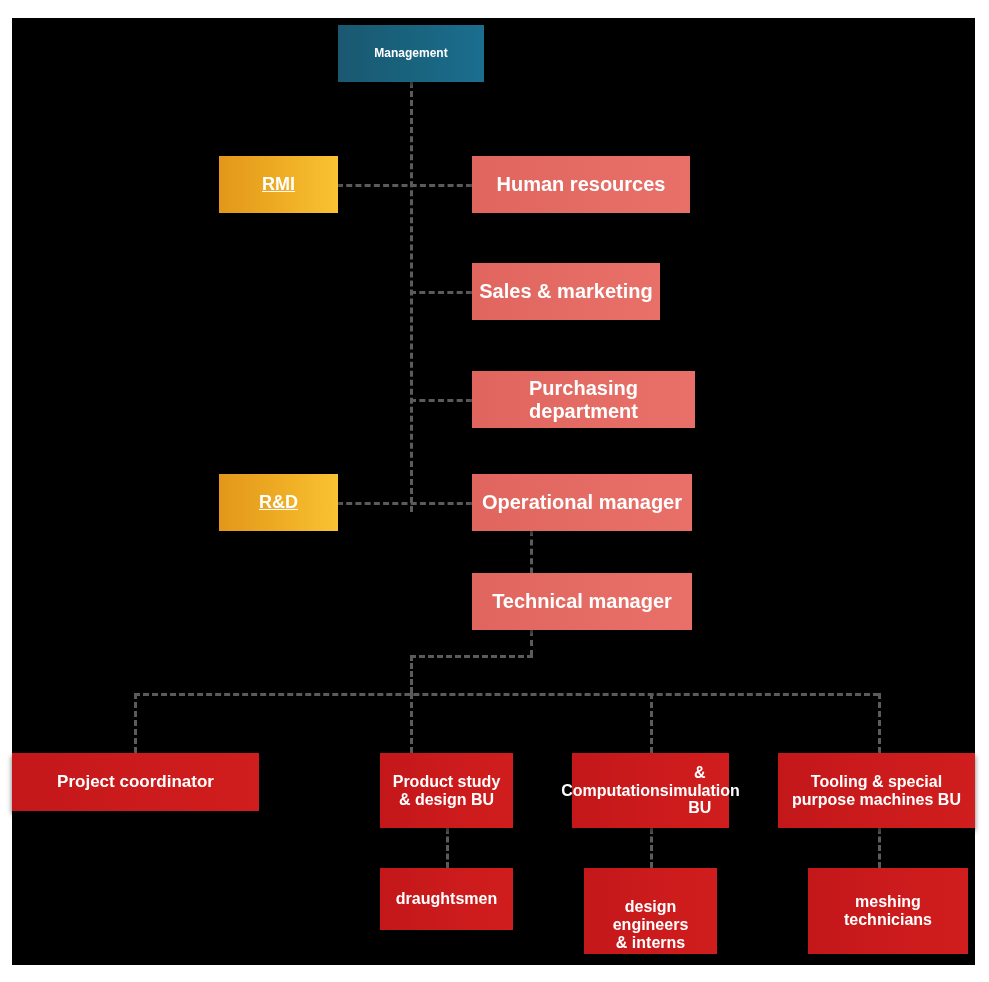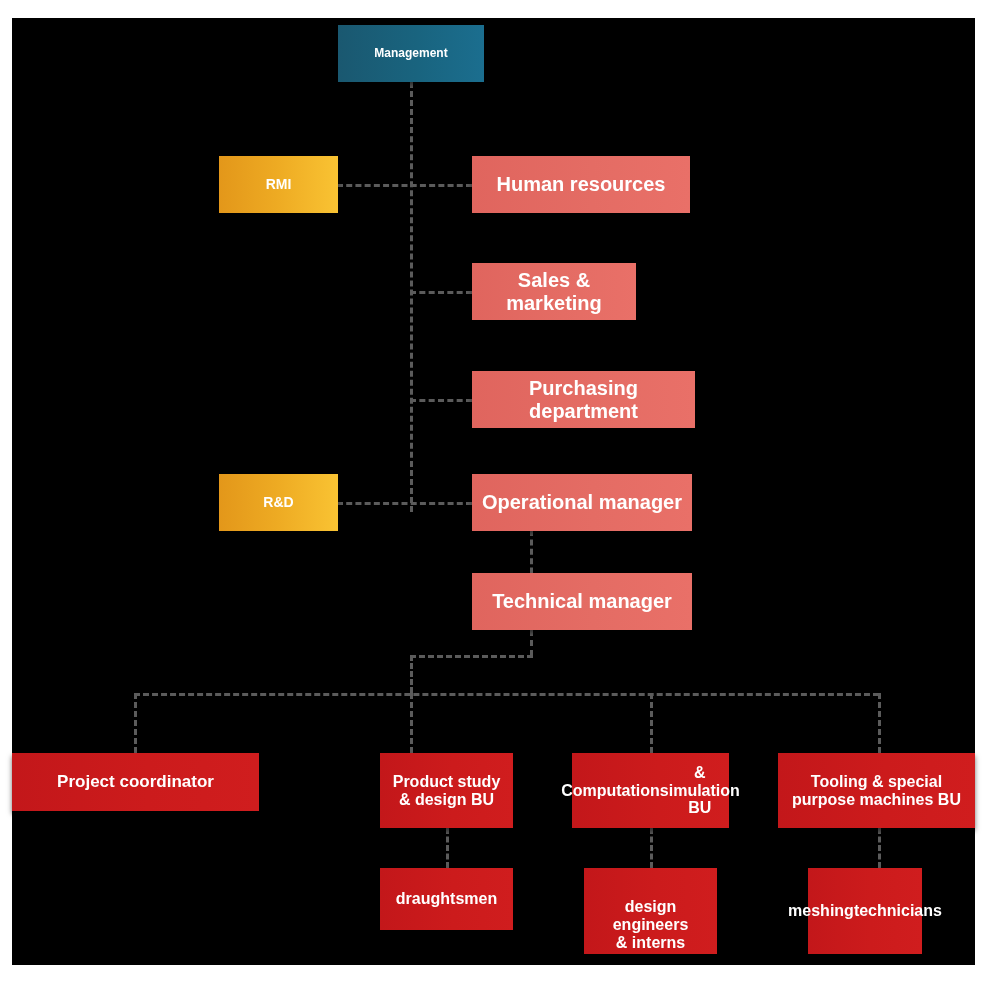--- a/index.html
+++ b/index.html
@@ -33,21 +33,22 @@
     box-sizing: border-box;
     padding: 2px 6px;
     box-shadow: 0 3px 5px rgba(0,0,0,0.55);
   }
   .node-mgmt {
     background: linear-gradient(90deg, #1a5870 0%, #19647f 55%, #1b6e8f 100%);
     font-size: 12px;
   }
   .node-side {
     background: linear-gradient(90deg, #e3971a 0%, #eeab23 50%, #f9c333 100%);
-    font-size: 14px;
+    font-size: 18px;
+    text-decoration: underline;
   }
   .node-dept {
     background: linear-gradient(90deg, #e0655e 0%, #e46c64 55%, #e97068 100%);
     font-size: 20px;
   }
   .node-bu {
     background: linear-gradient(90deg, #c3171a 0%, #cc1b1c 55%, #d01d1e 100%);
     font-size: 17px;
   }
   .node-bu.small {
@@ -102,21 +103,21 @@
   </div>
 
   <div class="node node-side" style="left:207px; top:138px; width:119px; height:57px;">
     <span>RMI</span>
   </div>
 
   <div class="node node-dept" style="left:460px; top:138px; width:218px; height:57px;">
     <span>Human resources</span>
   </div>
 
-  <div class="node node-dept" style="left:460px; top:245px; width:164px; height:57px;">
+  <div class="node node-dept" style="left:460px; top:245px; width:188px; height:57px;">
     <span>Sales &amp; marketing</span>
   </div>
 
   <div class="node node-dept" style="left:460px; top:353px; width:223px; height:57px;">
     <span>Purchasing department</span>
   </div>
 
   <div class="node node-side" style="left:207px; top:456px; width:119px; height:57px;">
     <span>R&amp;D</span>
   </div>
@@ -151,18 +152,18 @@
   <div class="node node-bu small" style="left:368px; top:850px; width:133px; height:62px;">
     <span>draughtsmen</span>
   </div>
 
   <div class="node node-bu small" style="left:572px; top:850px; width:133px; height:86px; flex-direction:column;justify-content:flex-end;">
     <span>design</span>
     <span>engineers</span>
     <span>&amp; interns</span>
   </div>
 
-  <div class="node node-bu small" style="left:796px; top:850px; width:114px; height:86px; flex-direction:row;">
+  <div class="node node-bu small" style="left:796px; top:850px; width:160px; height:86px; flex-direction:column;">
     <span>meshing</span>
     <span>technicians</span>
   </div>
 
 </div>
 
 </body></html>

